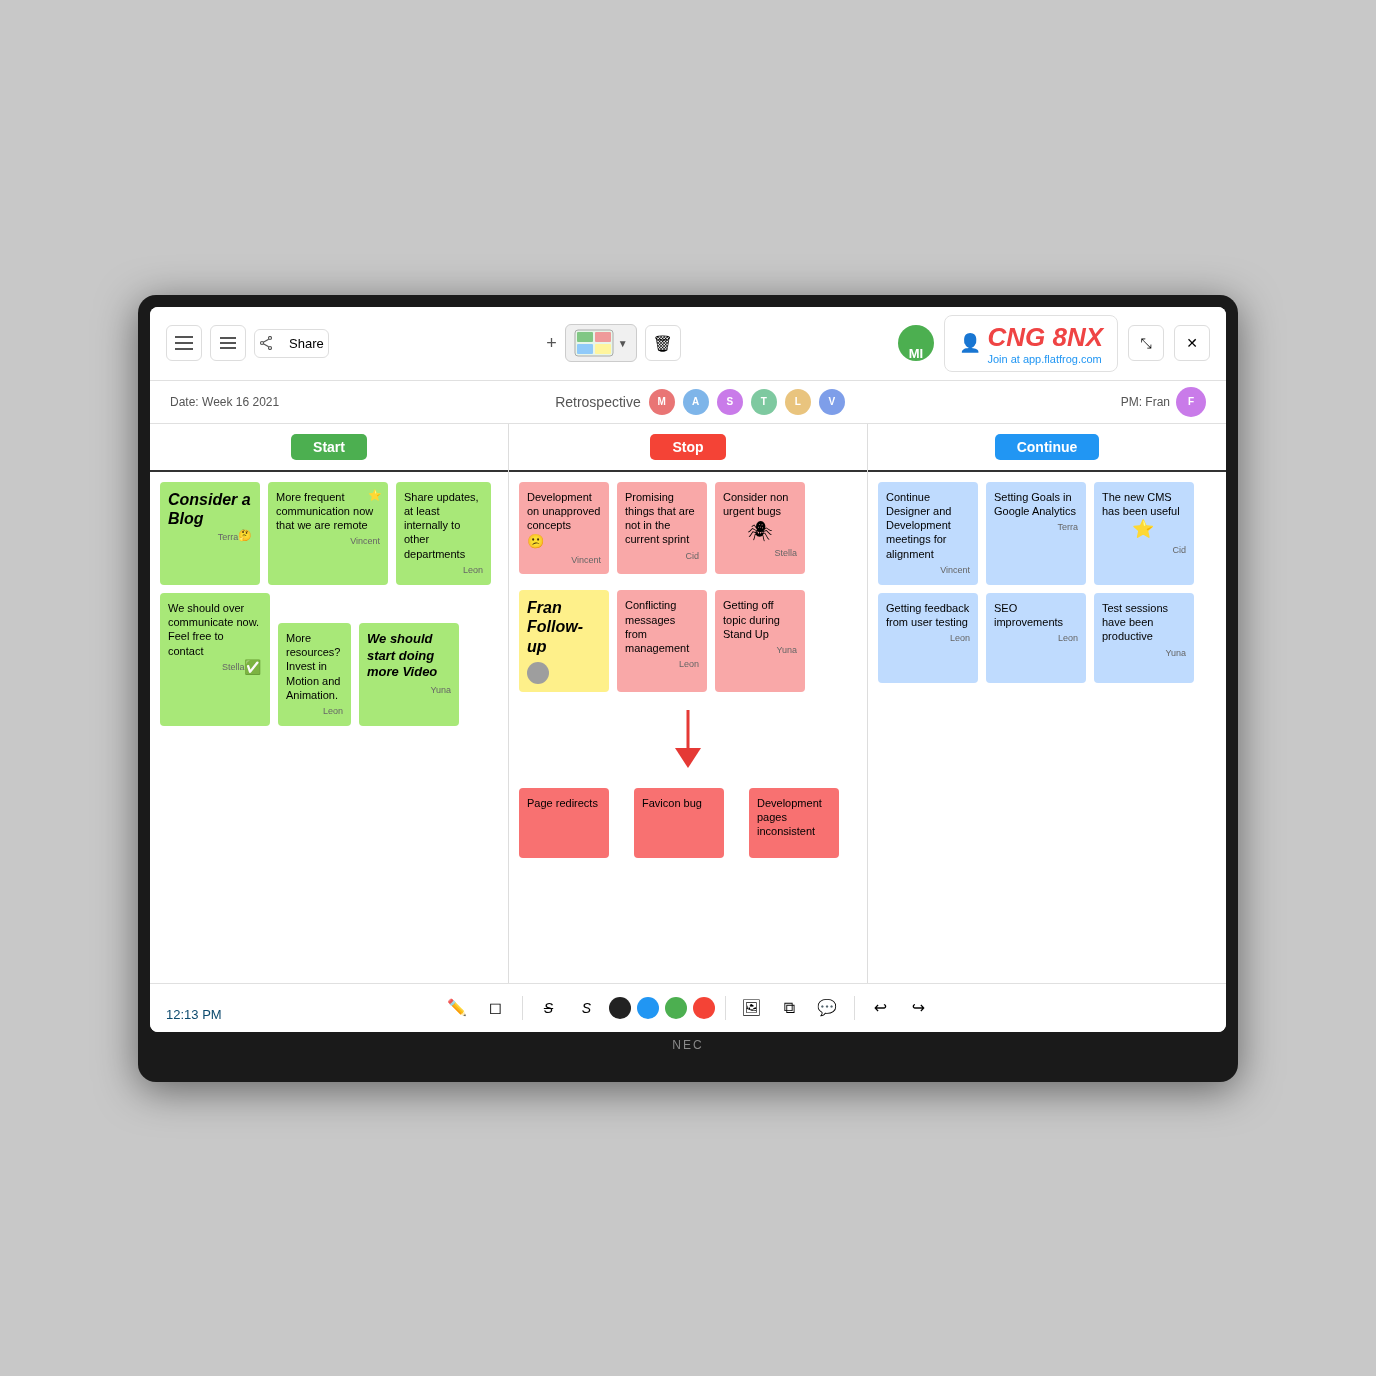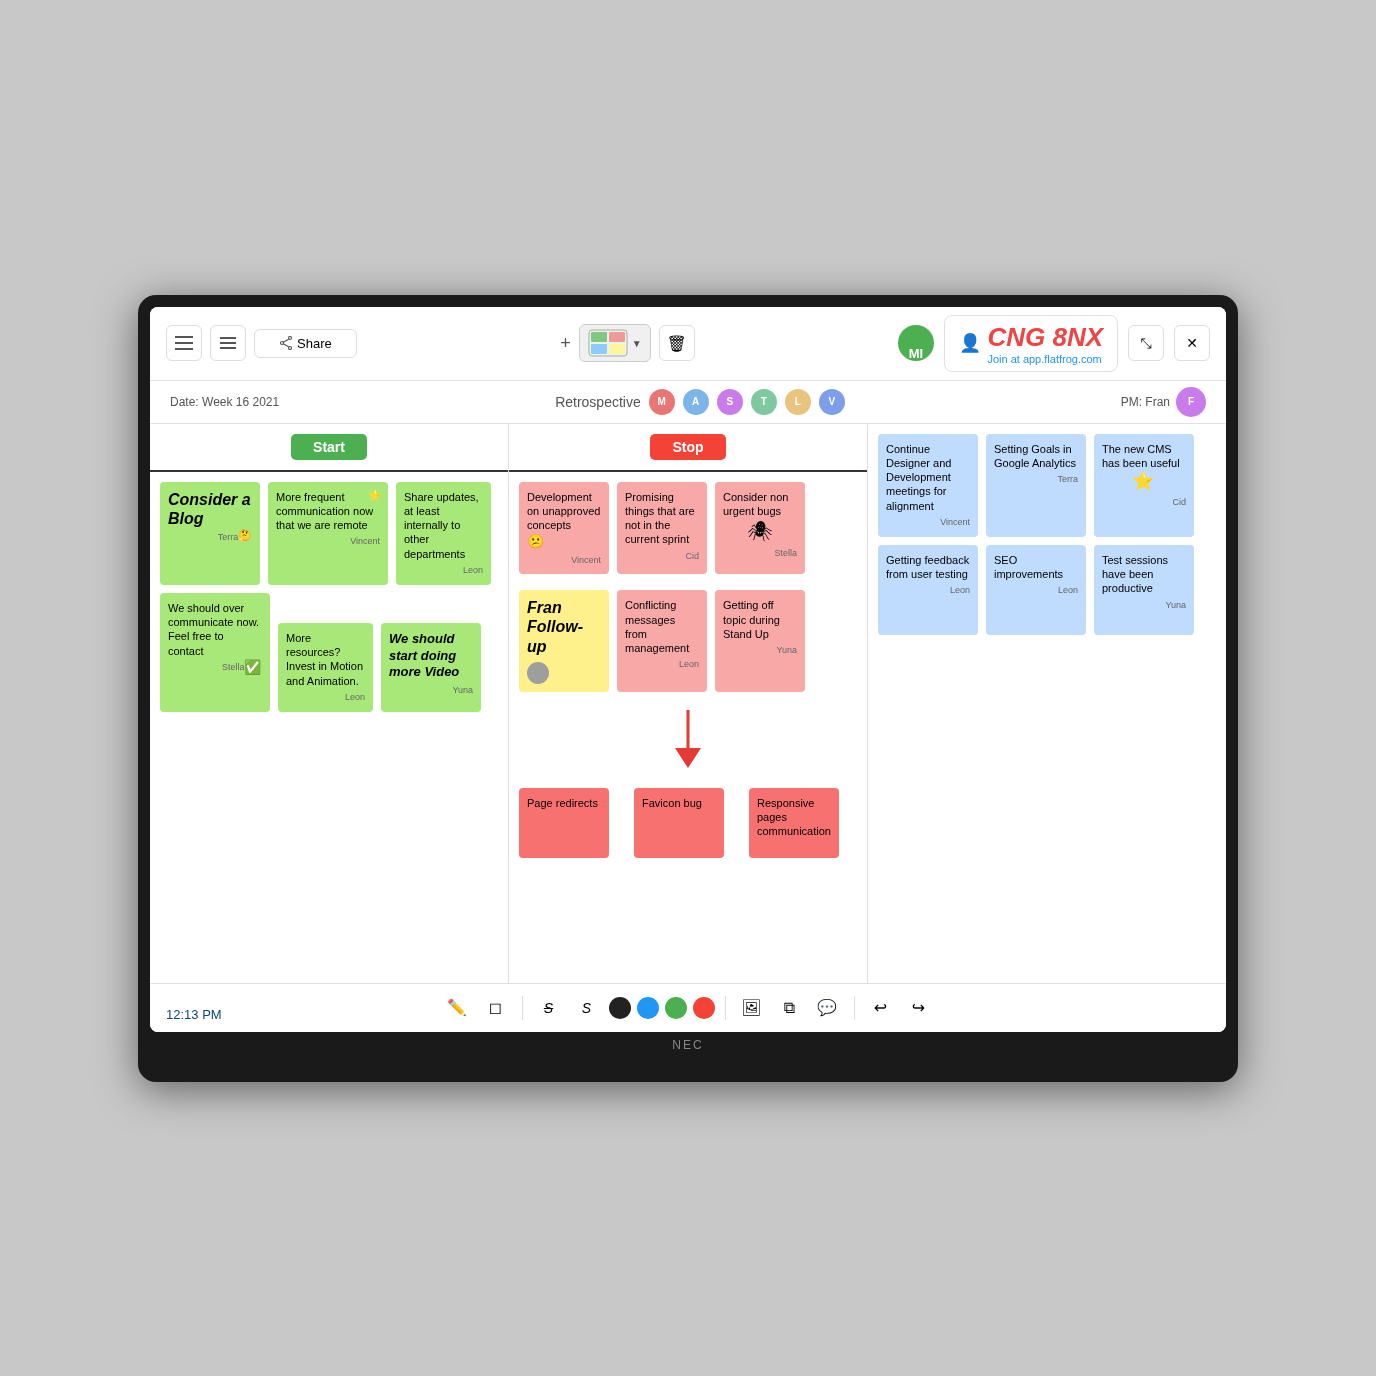--- a/index.html
+++ b/index.html
@@ -39,24 +39,24 @@
     .btn-icon {
       width: 36px; height: 36px;
       border: 1px solid #ddd;
       border-radius: 6px;
       background: #fff;
       display: flex; align-items: center; justify-content: center;
       cursor: pointer;
       font-size: 16px;
     }
     .btn-share {
-      display: flex; align-items: center; gap: 4px;
+      display: flex; align-items: center; gap: 16px;
       border: 1px solid #ddd;
       border-radius: 6px;
-      padding: 6px 24px;
+      padding: 6px 4px;
       background: #fff;
       cursor: pointer;
       font-size: 13px;
     }
     .template-btn {
       background: #f0f0f0;
       border: 1px solid #ccc;
       border-radius: 6px;
       padding: 4px 8px;
       cursor: pointer;
@@ -325,21 +325,21 @@
             <div>Share updates, at least internally to other departments</div>
             <div class="note-author">Leon</div>
           </div>
 
           <div class="note note-green" style="width:110px;min-height:80px">
             <div>We should over communicate now. Feel free to contact</div>
             <span style="float:right;font-size:14px">✅</span>
             <div class="note-author">Stella</div>
           </div>
 
-          <div class="note note-green" style="width:95px;min-height:80px;margin-top:30px">
+          <div class="note note-green" style="width:73px;min-height:80px;margin-top:30px">
             <div>More resources? Invest in Motion and Animation.</div>
             <div class="note-author">Leon</div>
           </div>
 
           <div class="note note-green" style="width:100px;min-height:80px;margin-top:30px">
             <div style="font-style:italic;font-weight:bold;font-size:13px">We should start doing more Video</div>
             <div class="note-author">Yuna</div>
           </div>
         </div>
       </div>
@@ -398,27 +398,30 @@
           </div>
 
           <div style="display:flex;gap:25px;flex-wrap:wrap">
             <div class="note note-salmon" style="width:90px;min-height:70px;background:#f87171">
               <div>Page redirects</div>
             </div>
             <div class="note note-salmon" style="width:90px;min-height:70px;background:#f87171">
               <div>Favicon bug</div>
             </div>
             <div class="note note-salmon" style="width:90px;min-height:70px;background:#f87171">
-              <div>Responsive pages communication</div>
+              <div>Development pages inconsistent</div>
             </div>
           </div>
         </div>
       </div>
 
       <div class="column">
+        <div class="col-header">
+          <button class="col-header-btn" style="background:#2196f3">Continue</button>
+        </div>
         <div class="col-body">
 
           <div class="note note-blue" style="width:100px;min-height:90px">
             <div>Continue Designer and Development meetings for alignment</div>
             <div class="note-author">Vincent</div>
           </div>
 
           <div class="note note-blue" style="width:100px;min-height:90px">
             <div>Setting Goals in Google Analytics</div>
             <div class="note-author">Terra</div>

